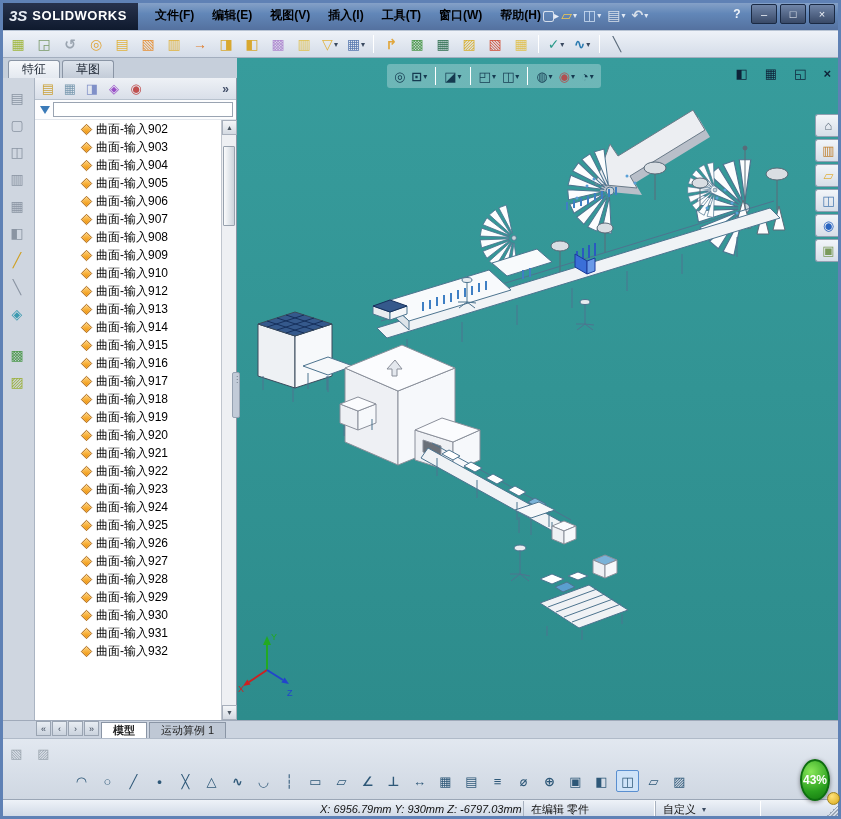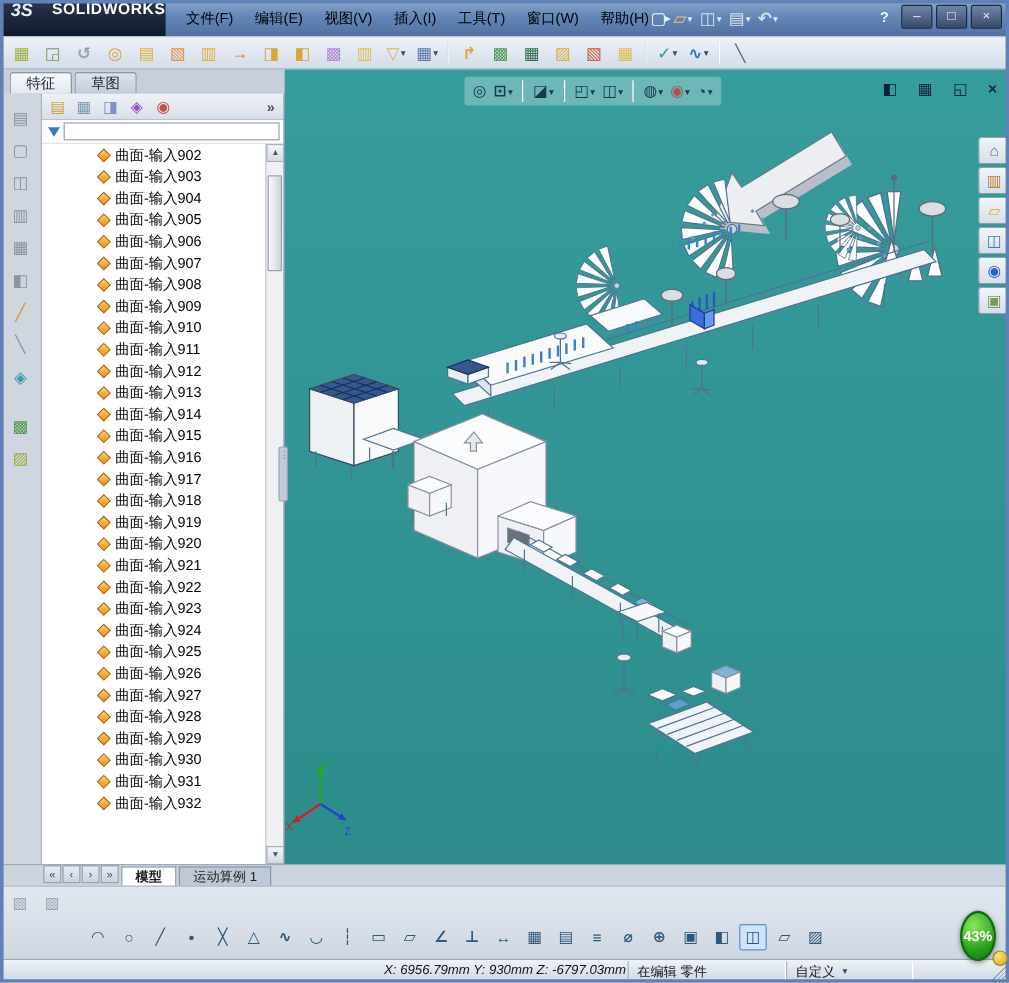--- a/index.html
+++ b/index.html
@@ -9,25 +9,25 @@
     font-family:"Liberation Sans","DejaVu Sans",sans-serif; font-size:12px;
     background:#d6dde7; user-select:none;
   }
   .frame { position:absolute; inset:0; box-shadow:inset 0 0 0 3px #5f81b5; z-index:60; pointer-events:none; }
 
   
   .titlebar { position:absolute; left:0; top:0; width:841px; height:30px;
     background:linear-gradient(180deg,#8fa8cc,#6287b8 45%,#54719f); }
   .logo { position:absolute; left:0; top:0; width:138px; height:30px;
     background:linear-gradient(180deg,#2a3550,#0f1a2e); color:#fff;
-    display:flex; align-items:flex-start; padding-left:9px; gap:16px; }
+    display:flex; align-items:center; padding-left:9px; gap:5px; }
   .logo .mark { font-style:italic; font-weight:bold; font-size:15px; color:#e8edf5; }
   .logo .word { font-weight:bold; font-size:13px; letter-spacing:.5px; }
   .menus { position:absolute; left:146px; top:0; height:30px; display:flex; align-items:center; }
-  .menu { padding:4px 9px; color:#000; cursor:default; }
+  .menu { padding:4px 9px; color:#000; cursor:default;font-weight:bold; }
   .menu-pin { color:#e8eef8; font-size:10px; margin-left:4px; }
   .quick { position:absolute; left:540px; top:3px; height:24px; display:flex; align-items:center; gap:2px; }
   .qicon { height:24px; display:inline-flex; align-items:center; padding:0 2px; border-radius:2px; }
   .qicon .glyph { font-size:14px; font-weight:bold; }
   .quick .caret { color:#e0e8f4; font-size:8px; margin-left:1px; }
   .winctl { position:absolute; right:6px; top:4px; display:flex; align-items:center; gap:4px; z-index:61;}
   .helpbtn { width:20px; height:20px; color:#f0f4fa; font-weight:bold; display:flex; align-items:center; justify-content:center; }
   .wbtn { width:26px; height:20px; border:1px solid #1a2a44; border-radius:2px;
     background:linear-gradient(180deg,#7citiz 0,#000 0); background:linear-gradient(180deg,#7085a8,#394a68);
     color:#f0f4fa; font-size:11px; display:flex; align-items:center; justify-content:center; }
@@ -368,24 +368,20 @@
         <div class="trow">
           <span class="t-diamond"></span>
           <span class="t-label">曲面-输入909</span>
         </div>
         <div class="trow">
           <span class="t-diamond"></span>
           <span class="t-label">曲面-输入910</span>
         </div>
         <div class="trow">
           <span class="t-diamond"></span>
-          <span class="t-label">曲面-输入911</span>
-        </div>
-        <div class="trow">
-          <span class="t-diamond"></span>
           <span class="t-label">曲面-输入912</span>
         </div>
         <div class="trow">
           <span class="t-diamond"></span>
           <span class="t-label">曲面-输入913</span>
         </div>
         <div class="trow">
           <span class="t-diamond"></span>
           <span class="t-label">曲面-输入914</span>
         </div>

